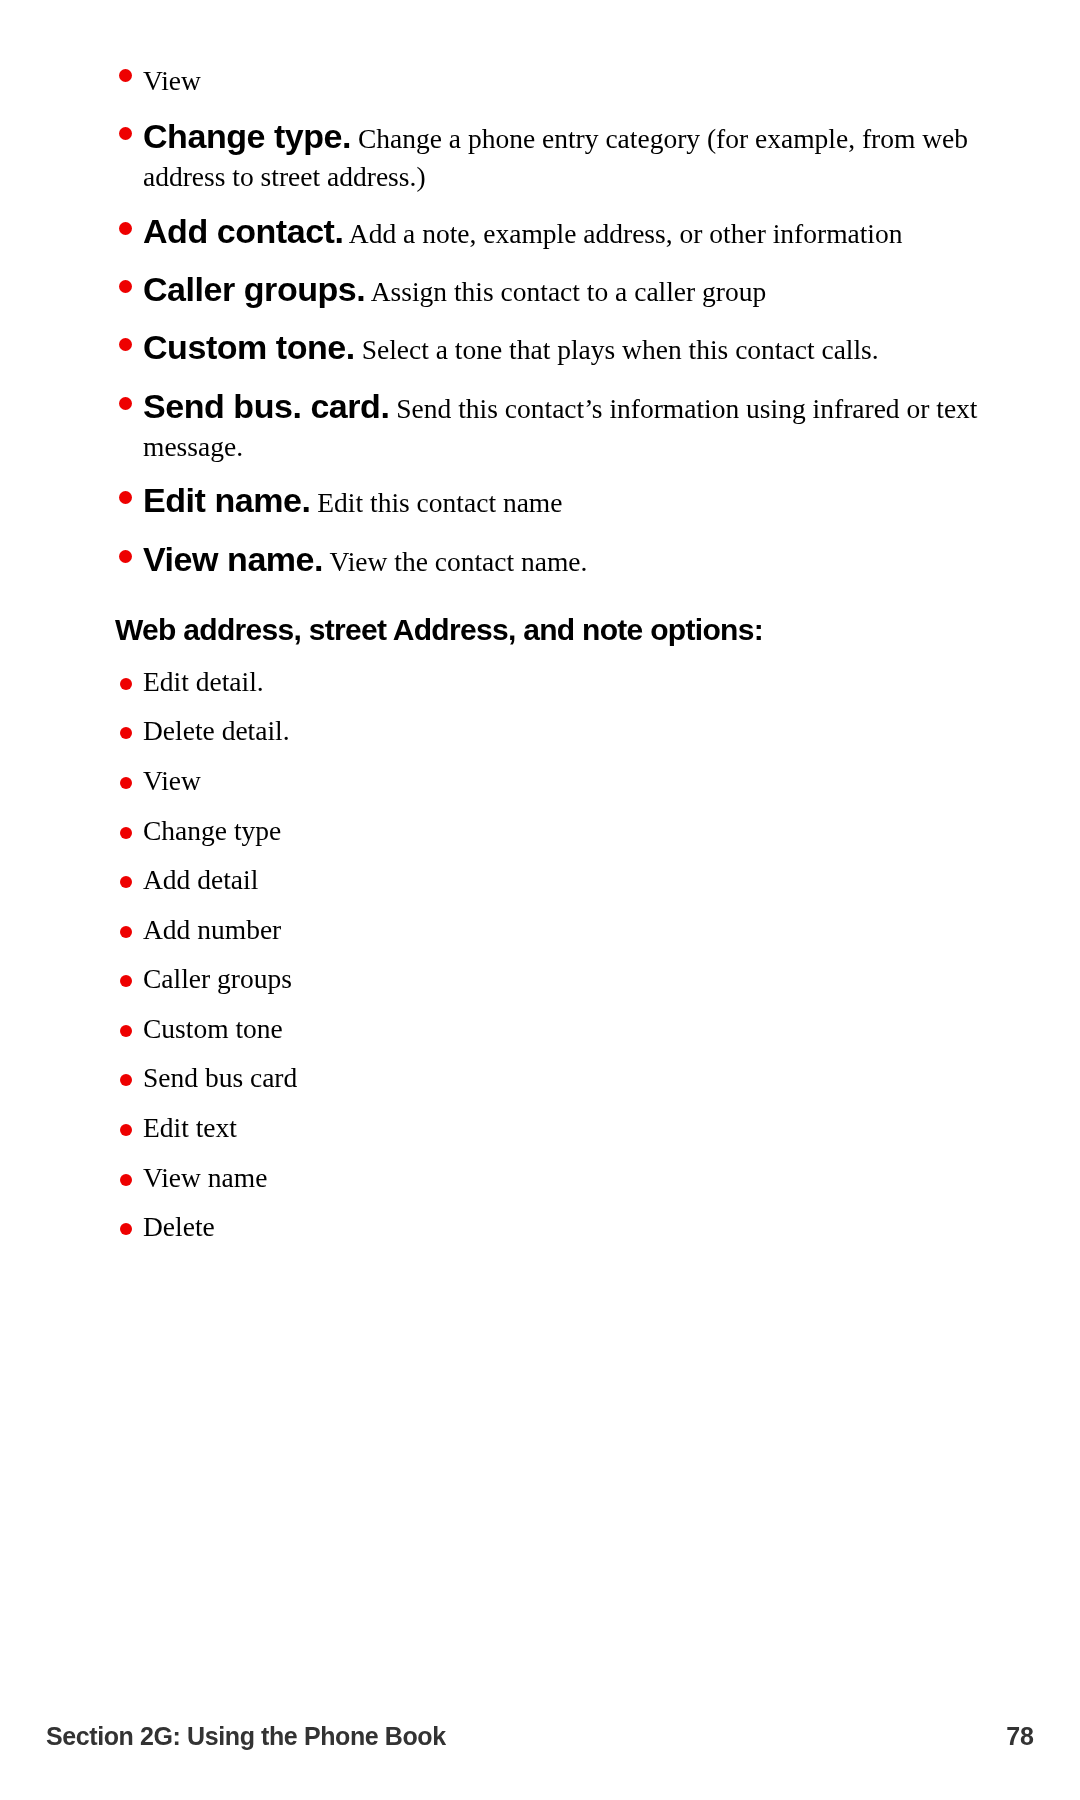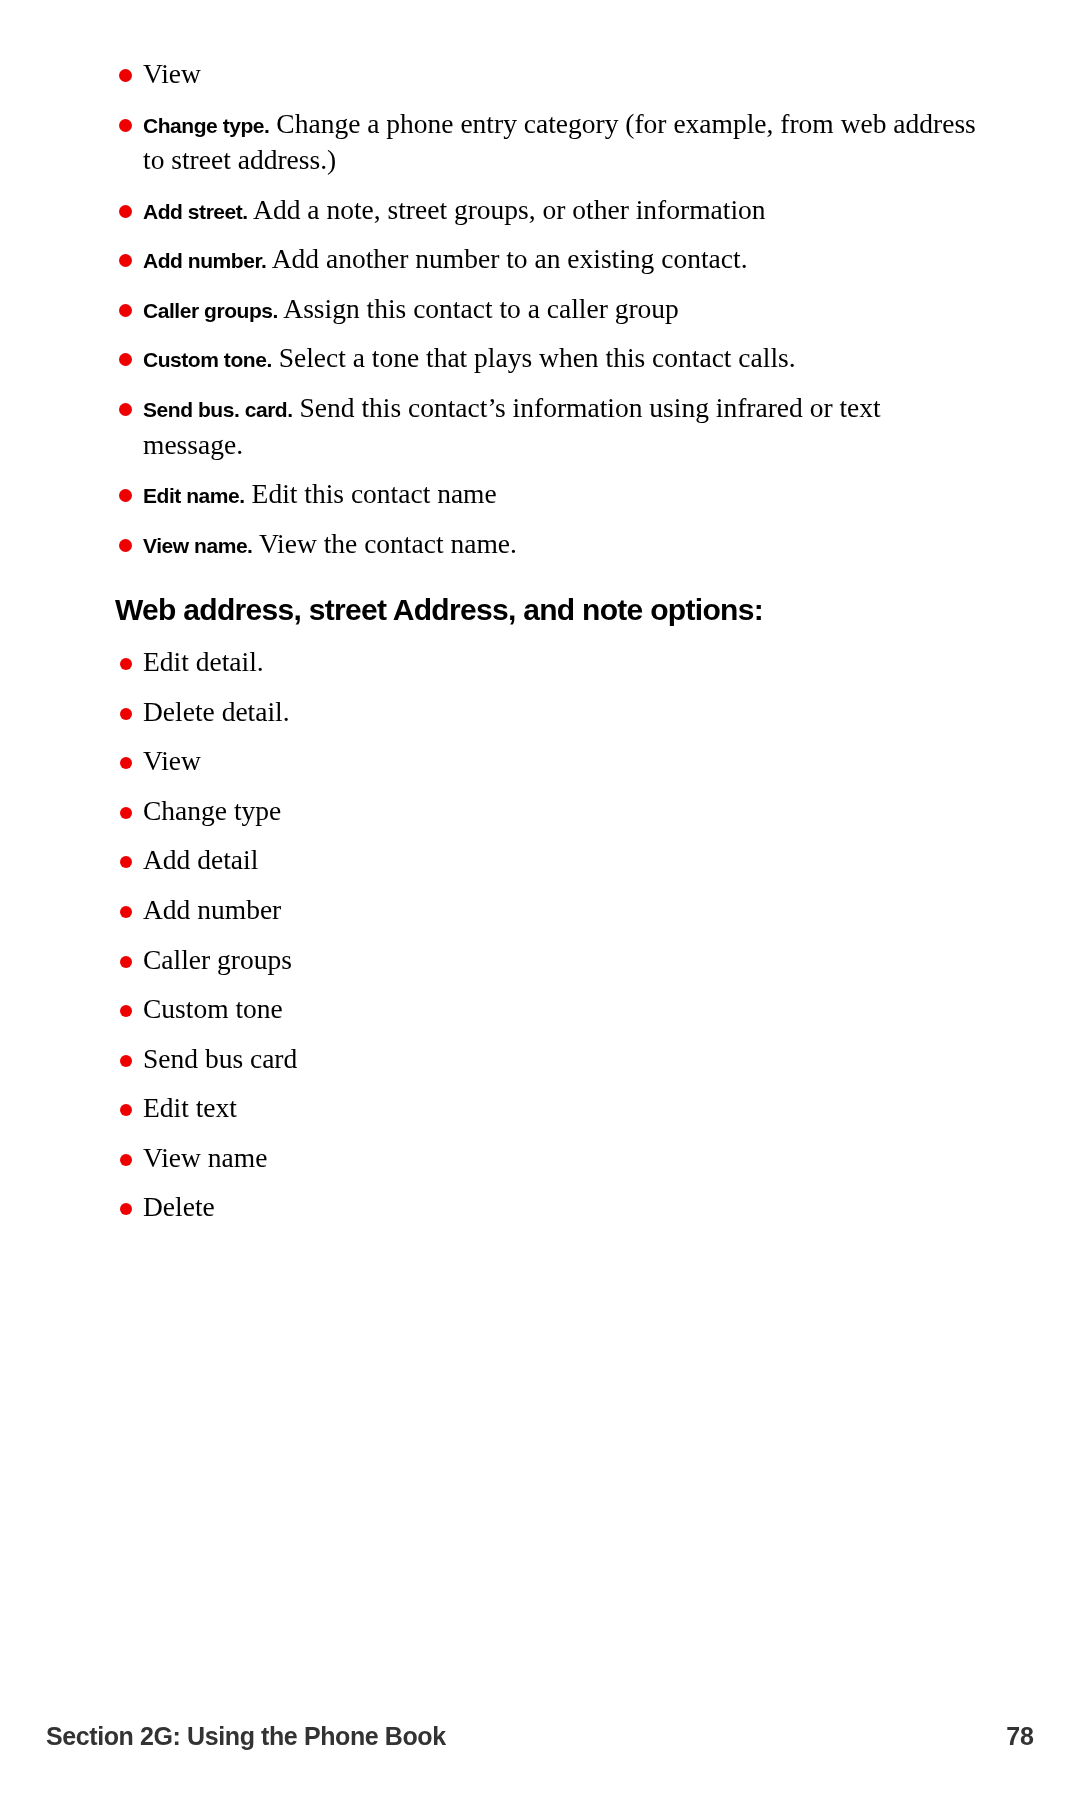--- a/index.html
+++ b/index.html
@@ -53,21 +53,21 @@
     width: 13px;
     height: 13px;
     border-radius: 50%;
     background: #ee0000;
     display: block;
   }
 
   .item .label {
     font-family: "Liberation Sans", "DejaVu Sans", sans-serif;
     font-weight: bold;
-    font-size: 21px;
+    font-size: 34px;
     letter-spacing: -0.45px;
     color: #000;
   }
 
   .item .body {
     font-family: "Liberation Serif", "DejaVu Serif", serif;
     font-size: 27.5px;
     color: #000;
   }
 
@@ -135,24 +135,21 @@
   <div class="content">
 
     <ul class="list list-options">
       <li class="item">
         <span class="bullet"></span><span class="label"></span><span class="body">View</span>
       </li>
       <li class="item">
         <span class="bullet"></span><span class="label">Change type.</span> <span class="body">Change a phone entry category (for example, from web address to street address.)</span>
       </li>
       <li class="item">
-        <span class="bullet"></span><span class="label">Add street.</span> <span class="body">Add a note, street groups, or other information</span>
-      </li>
-      <li class="item">
-        <span class="bullet"></span><span class="label">Add number.</span> <span class="body">Add another number to an existing contact.</span>
+        <span class="bullet"></span><span class="label">Add contact.</span> <span class="body">Add a note, example address, or other information</span>
       </li>
       <li class="item">
         <span class="bullet"></span><span class="label">Caller groups.</span> <span class="body">Assign this contact to a caller group</span>
       </li>
       <li class="item">
         <span class="bullet"></span><span class="label">Custom tone.</span> <span class="body">Select a tone that plays when this contact calls.</span>
       </li>
       <li class="item">
         <span class="bullet"></span><span class="label">Send bus. card.</span> <span class="body">Send this contact’s information using infrared or text message.</span>
       </li>

